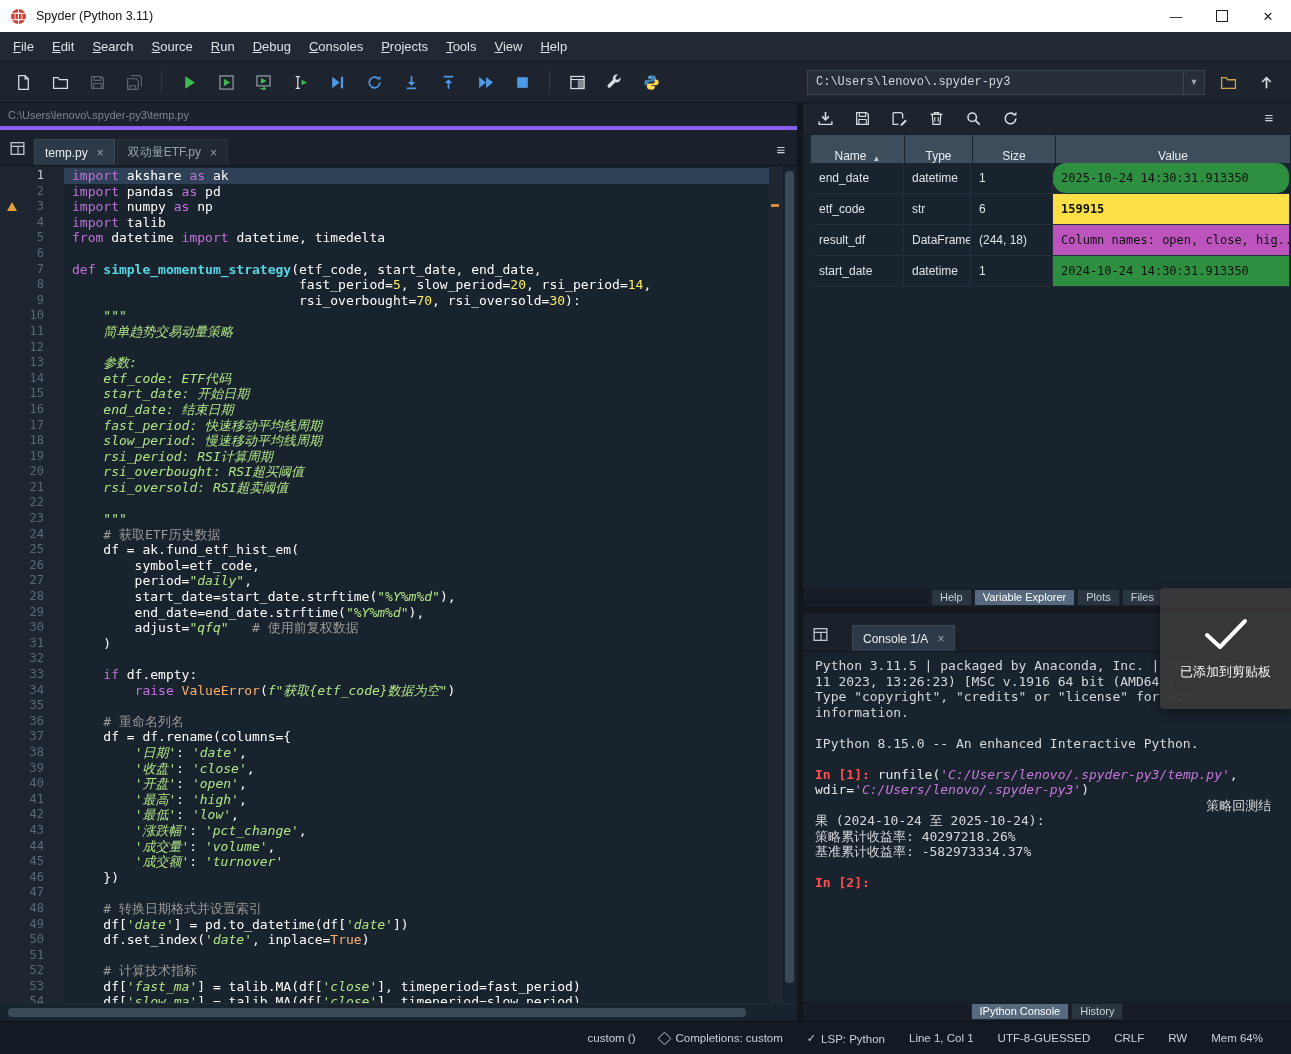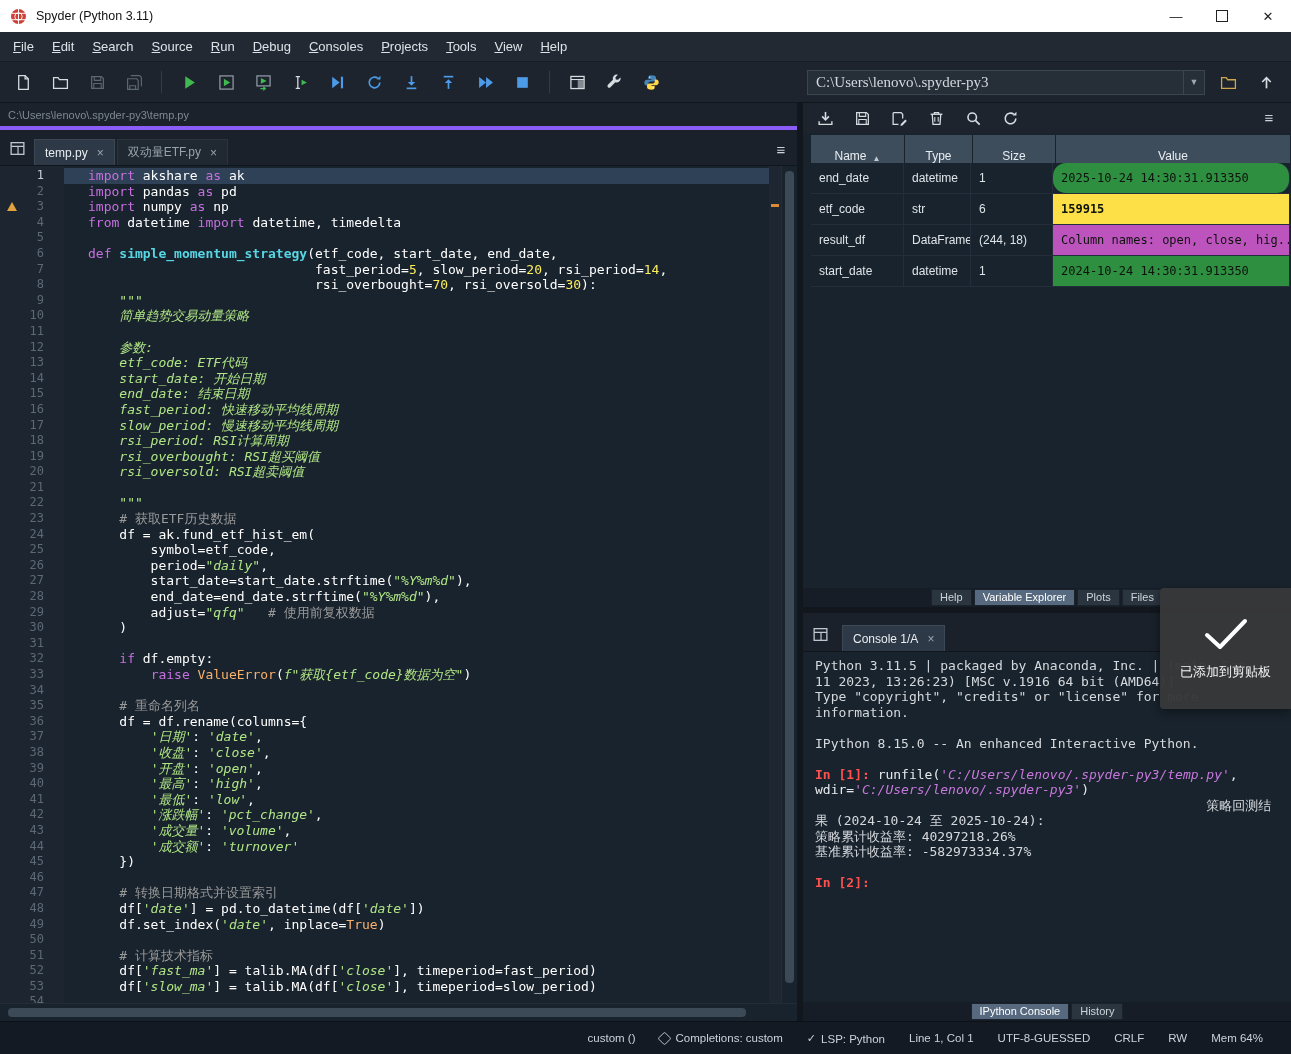--- a/index.html
+++ b/index.html
@@ -17,42 +17,42 @@
   .menu-item{padding:4px 9px;color:#dde2e7;font-size:13px;cursor:default}
   
   .toolbar{flex:0 0 40px;background:#1d242d;display:flex;align-items:center;border-bottom:1px solid #11161d}
   #tb-left{display:flex;align-items:center;padding-left:8px;gap:7px}
   .tbtn{width:30px;height:30px;display:flex;align-items:center;justify-content:center;color:#d7dce1}
   .ic{width:17px;height:17px}
   .tb-sep{width:1px;height:22px;background:#323c47;margin:0 5px}
   .tone-green{color:#3fb950}.tone-blue{color:#4c9be8}.tone-dim{color:#5c6771}.tone-gold{color:#cfa84e}.tone-light{color:#d7dce1}
   .tb-right{margin-left:auto;display:flex;align-items:center;gap:8px;padding-right:10px}
   .cwd-combo{width:396px;height:23px;background:#262e38;border:1px solid #3a4552;display:flex;align-items:center}
-  .cwd-text{flex:1;padding-left:8px;font-family:Liberation Serif, serif;font-size:15px;color:#d4d9de;white-space:nowrap;overflow:hidden}
+  .cwd-text{flex:1;padding-left:8px;font-family:Liberation Mono, monospace;font-size:12px;color:#d4d9de;white-space:nowrap;overflow:hidden}
   .combo-arrow{width:20px;height:100%;border-left:1px solid #3a4552;display:flex;align-items:center;justify-content:center;color:#9aa5b1;font-size:9px}
   
   .main{flex:1;display:flex;min-height:0}
   .splitter{width:6px;background:#12171e}
   
   .editor-pane{width:797px;flex:0 0 797px;display:flex;flex-direction:column;background:#19232d;min-width:0}
   .pathbar{flex:0 0 23px;display:flex;align-items:center;padding-left:8px;font-size:11px;color:#7e8893;background:#1b222b;border-bottom:4px solid #8b5cf6}
   .edit-tabbar{flex:0 0 35px;background:#1a212a;display:flex;align-items:flex-end;padding:0 4px;border-bottom:1px solid #10151c}
   .tab-side-btn{width:26px;height:26px;margin-bottom:4px;display:flex;align-items:center;justify-content:center;color:#c2cad1}
   #editor-tabs{display:flex;align-items:flex-end;margin-left:4px}
   .etab{height:25px;display:flex;align-items:center;padding:0 10px;font-size:12px;margin-right:2px;border:1px solid #2a333e;border-bottom:none;background:#202932;color:#97a2ad}
   .etab.active{background:#2d3947;color:#e9edf1;border-color:#3c4856}
   .tab-close{margin-left:9px;font-size:12px;color:#9aa5b0}
   .hamburger{margin-left:auto;margin-bottom:8px;color:#cdd3d9;font-size:15px;width:24px;text-align:center;line-height:14px}
   .editor-body{flex:1;display:flex;min-height:0;position:relative}
   .gutter{width:64px;flex:0 0 64px;background:#1c2530;padding-top:2px}
   .gline{height:15.6px;position:relative;font:12px/15.6px "DejaVu Sans Mono",monospace;color:#5d6974;text-align:right;padding-right:20px}
   .gline.cur{color:#c7d0d9}
   .warn-tri{position:absolute;left:7px;top:3px;width:0;height:0;border-left:5px solid transparent;border-right:5px solid transparent;border-bottom:9px solid #e2a33d}
   .code-area{flex:1;min-width:0;overflow:hidden;padding-top:2px}
-  .cline{height:15.6px;font:13px/15.6px "DejaVu Sans Mono",monospace;white-space:pre;padding-left:24px;color:#fff}
+  .cline{height:15.6px;font:13px/15.6px "DejaVu Sans Mono",monospace;white-space:pre;padding-left:8px;color:#fff}
   .cline.cur{background:#2e4156}
   .tk-k{color:#c670e0}.tk-b{color:#fab16c}.tk-d{color:#57d6e4;font-weight:bold}
   .tk-s{color:#b0e686;font-style:italic}.tk-n{color:#faed5c}.tk-c{color:#999999}.tk-p{color:#ffffff}
   .scrollflag{width:12px;flex:0 0 12px;background:#1d2631;position:relative}
   .flag-warn{position:absolute;left:2px;top:38px;width:8px;height:3px;background:#d98a32}
   .vscroll{width:15px;flex:0 0 15px;background:#19232d;border-left:1px solid #232d38;position:relative}
   .vscroll .thumb{position:absolute;left:3px;right:3px;top:5px;height:812px;background:#3c4956;border-radius:4px}
   .hscroll{flex:0 0 17px;background:#19232d;border-top:1px solid #232d38;position:relative}
   .hscroll .thumb{position:absolute;top:4px;left:8px;width:738px;height:9px;background:#3c4956;border-radius:4px}
   
@@ -421,20 +421,21 @@
             <div class="gline">50</div>
             <div class="gline">51</div>
             <div class="gline">52</div>
             <div class="gline">53</div>
             <div class="gline">54</div>
           </div>
         <div class="code-area" id="code-area">
             <div class="cline cur"><span class="tk-k">import</span><span class="tk-p"> akshare </span><span class="tk-k">as</span><span class="tk-p"> ak</span></div>
             <div class="cline"><span class="tk-k">import</span><span class="tk-p"> pandas </span><span class="tk-k">as</span><span class="tk-p"> pd</span></div>
             <div class="cline"><span class="tk-k">import</span><span class="tk-p"> numpy </span><span class="tk-k">as</span><span class="tk-p"> np</span></div>
+            <div class="cline"><span class="tk-k">import</span><span class="tk-p"> talib</span></div>
             <div class="cline"><span class="tk-k">from</span><span class="tk-p"> datetime </span><span class="tk-k">import</span><span class="tk-p"> datetime, timedelta</span></div>
             <div class="cline"></div>
             <div class="cline"><span class="tk-k">def</span><span class="tk-p"> </span><span class="tk-d">simple_momentum_strategy</span><span class="tk-p">(etf_code, start_date, end_date,</span></div>
             <div class="cline"><span class="tk-p">                             fast_period=</span><span class="tk-n">5</span><span class="tk-p">, slow_period=</span><span class="tk-n">20</span><span class="tk-p">, rsi_period=</span><span class="tk-n">14</span><span class="tk-p">,</span></div>
             <div class="cline"><span class="tk-p">                             rsi_overbought=</span><span class="tk-n">70</span><span class="tk-p">, rsi_oversold=</span><span class="tk-n">30</span><span class="tk-p">):</span></div>
             <div class="cline"><span class="tk-s">    """</span></div>
             <div class="cline"><span class="tk-s">    简单趋势交易动量策略</span></div>
             <div class="cline"></div>
             <div class="cline"><span class="tk-s">    参数:</span></div>
             <div class="cline"><span class="tk-s">    etf_code: ETF代码</span></div>
@@ -574,21 +575,21 @@
 
       <div class="rt-gap"></div>
 
       <div class="console-pane">
         <div class="console-tabbar">
           <span class="tab-side-btn">
               <svg class="ic">
                 <use href="#ic-panes"></use>
               </svg>
             </span>
-          <div id="editor-tabs2" style="display:flex;align-items:flex-end;margin-left:9px">
+          <div id="editor-tabs2" style="display:flex;align-items:flex-end;margin-left:19px">
             <div class="etab active">
               <span>Console 1/A</span>
               <span class="tab-close">×</span>
             </div>
           </div>
         </div>
         <div class="console-body" id="console-body">
             <div class="con-line"><span class="c-out">Python 3.11.5 | packaged by Anaconda, Inc. | (main, Sep</span></div>
             <div class="con-line"><span class="c-out">11 2023, 13:26:23) [MSC v.1916 64 bit (AMD64)]</span></div>
             <div class="con-line"><span class="c-out">Type "copyright", "credits" or "license" for more</span></div>

